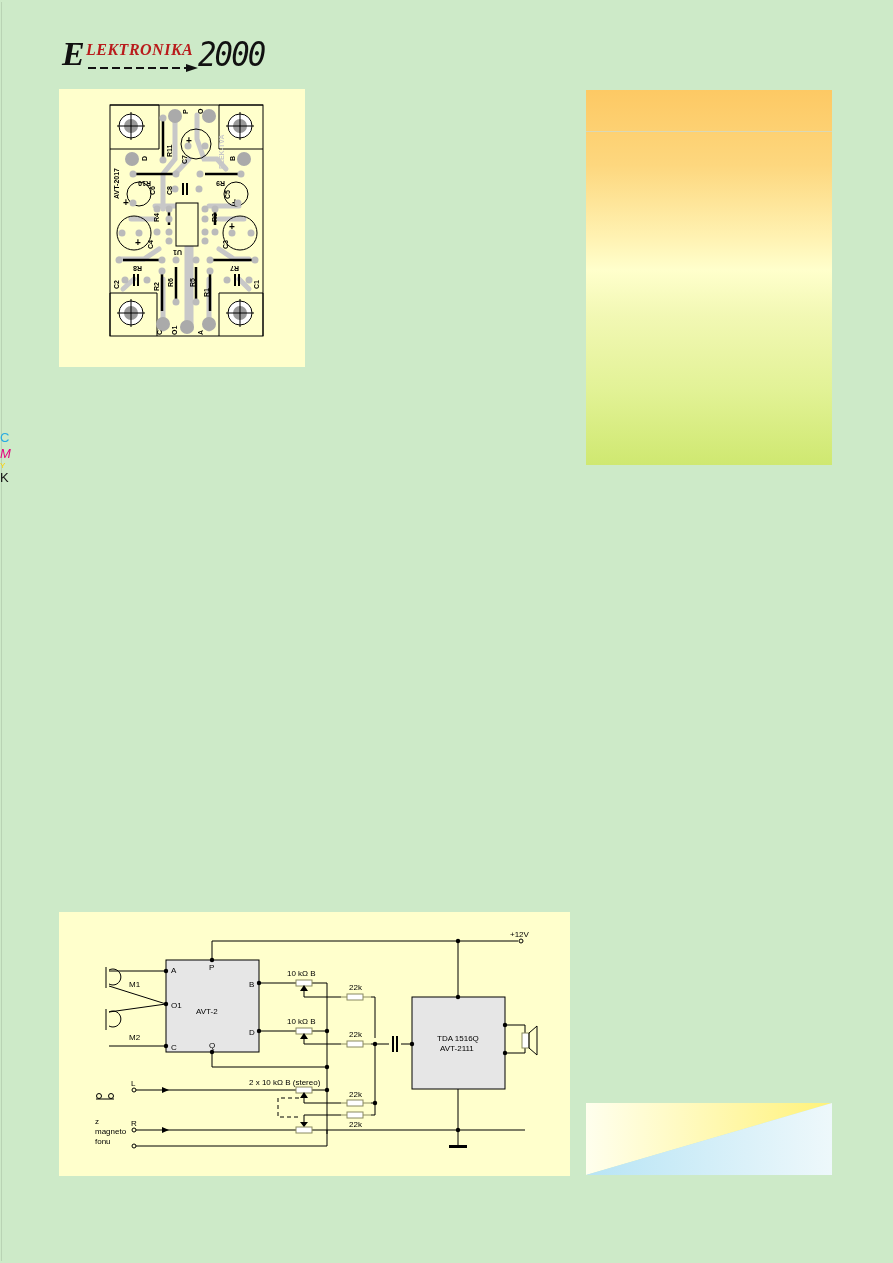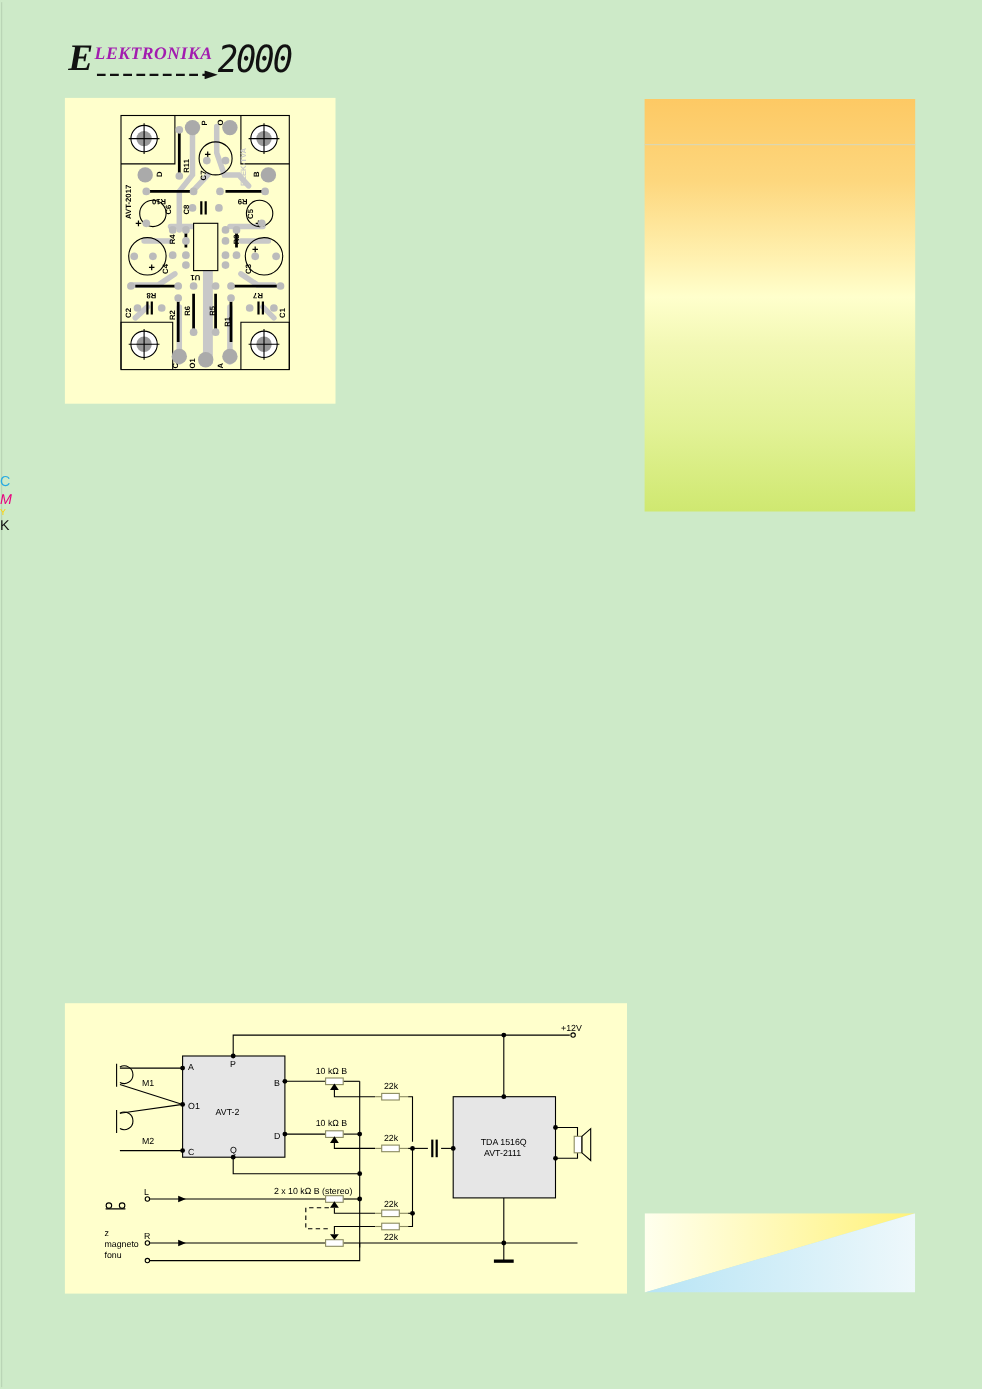--- a/index.html
+++ b/index.html
@@ -1,20 +1,20 @@
 <!DOCTYPE html>
 <html><head>
 <meta charset="utf-8">
 <style>
   html,body{margin:0;padding:0;}
   body{width:893px;height:1263px;background:#cdeac8;position:relative;overflow:hidden;font-family:"Liberation Sans",sans-serif;}
   .page-border{position:absolute;left:1px;top:2px;width:890px;height:1259px;border-left:1px solid #b9d3b4;box-sizing:border-box;}
   .logo{position:absolute;left:62px;top:33px;height:40px;width:220px;}
   .logo .e{position:absolute;left:0;top:4px;font-family:"Liberation Serif",serif;font-style:italic;font-weight:bold;font-size:34px;color:#111;line-height:34px;}
-  .logo .lek{position:absolute;left:24px;top:8px;font-family:"Liberation Serif",serif;font-style:italic;font-weight:bold;font-size:16px;color:#a21caf;letter-spacing:0.5px;}
+  .logo .lek{position:absolute;left:24px;top:8px;font-family:"Liberation Serif",serif;font-style:italic;font-weight:bold;font-size:16px;color:#b91c1c;letter-spacing:0.5px;}
   .logo .arrow{position:absolute;left:26px;top:31px;width:110px;height:8px;}
   .logo .y2k{position:absolute;left:136px;top:4px;font-family:"DejaVu Sans Mono",monospace;font-style:italic;font-size:34px;color:#111;line-height:34px;letter-spacing:-2px;transform:scaleX(0.9);transform-origin:left;}
   .pcb-panel{position:absolute;left:59px;top:89px;width:246px;height:278px;background:#ffffcc;}
   .sidebar-box{position:absolute;left:586px;top:90px;width:246px;height:375px;background:linear-gradient(to bottom,#fdc964 0%,#fdd77e 20%,#fff3b4 40%,#ffffcc 48%,#f2f8b4 60%,#e2f296 80%,#cfe870 100%);}
   .sidebar-box .rule{position:absolute;left:0;top:41px;width:100%;height:1px;background:#d9d8b6;}
   .schematic-panel{position:absolute;left:59px;top:912px;width:511px;height:264px;background:#ffffcc;}
   .corner-box{position:absolute;left:586px;top:1103px;width:246px;height:72px;}
   .reg-marks{position:absolute;left:0;top:430px;width:8px;font-size:13px;line-height:16px;}
   svg text{font-family:"Liberation Sans",sans-serif;}
 </style>

